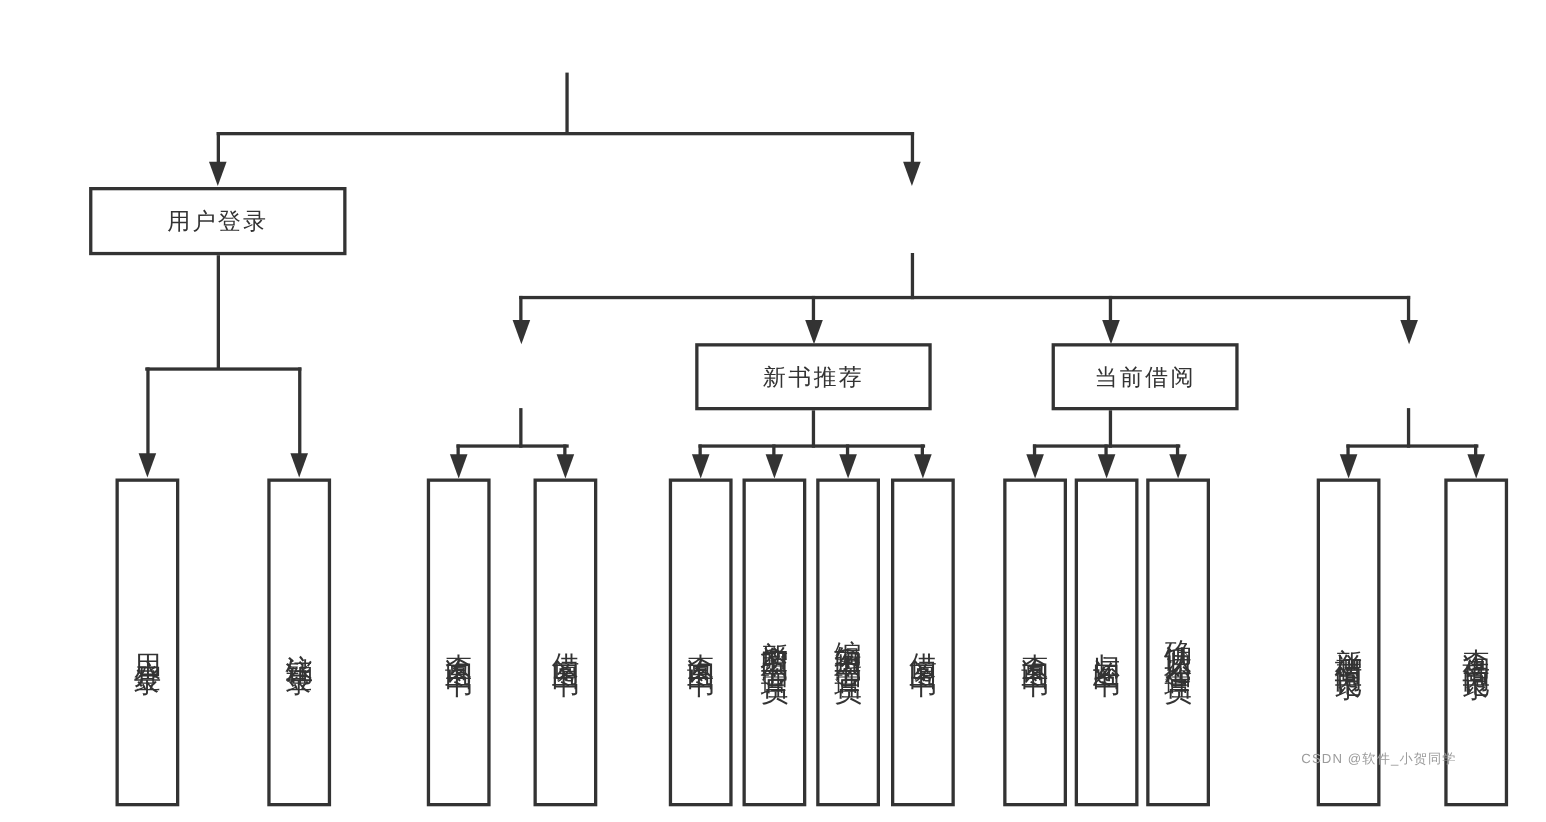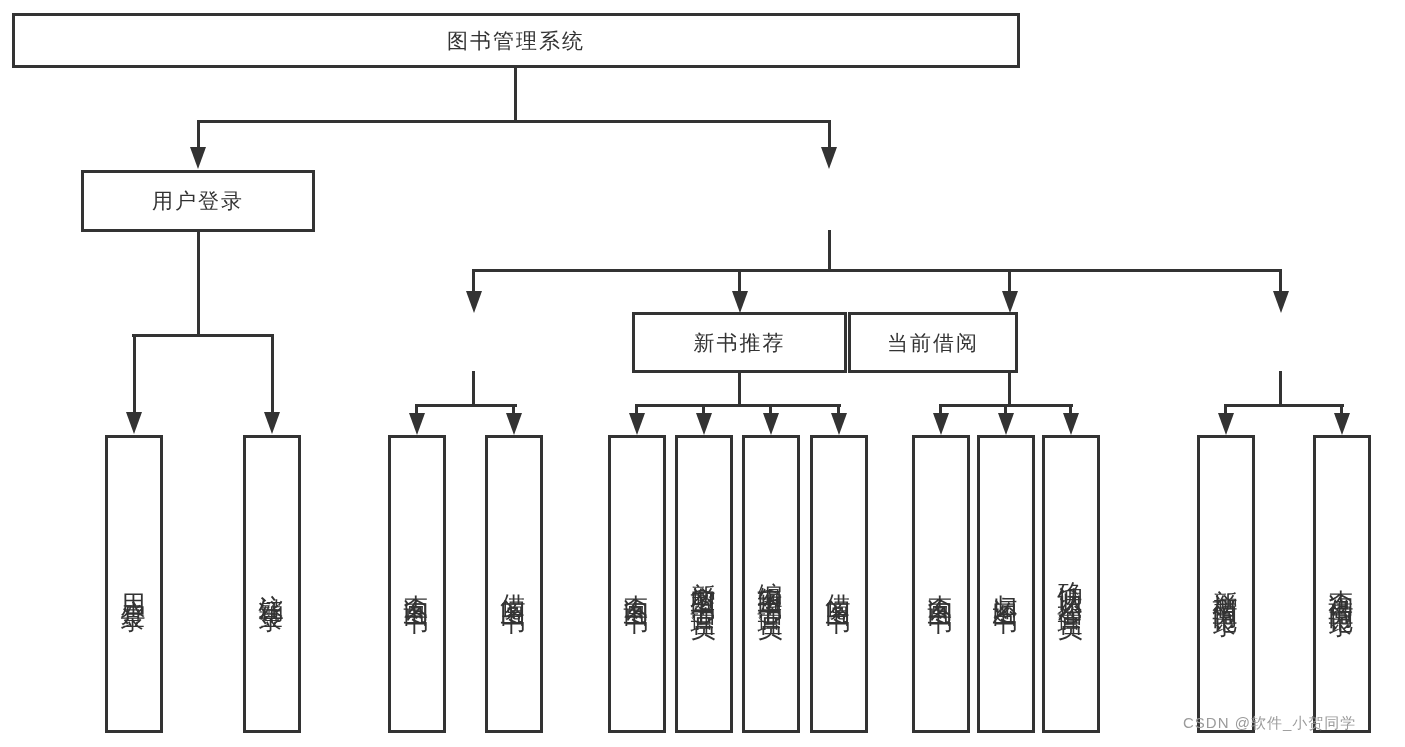--- a/index.html
+++ b/index.html
@@ -19,21 +19,21 @@
     display:flex;align-items:center;justify-content:center;
     writing-mode:vertical-rl;text-orientation:mixed;
     font-size:25px;letter-spacing:5px;color:var(--text,#333);
   }
   .vl{position:absolute;width:3px;background:var(--line,#333);}
   .hl{position:absolute;height:3px;background:var(--line,#333);}
   .ah{position:absolute;width:0;height:0;
       border-left:8px solid transparent;border-right:8px solid transparent;
       border-top:22px solid var(--line,#333);}
   .watermark{
-    position:absolute;left:1183px;top:714px;font-size:15px;
+    position:absolute;left:1183px;top:682px;font-size:12px;
     color:var(--wm,#9b9b9b);letter-spacing:1px;white-space:nowrap;
   }
 </style>
 </head>
 <body>
 
 <div id="canvas">
 
   <div class="vl" style="left:514px;top:66px;height:56px"></div>
   <div class="hl" style="left:197px;top:120px;width:634px"></div>
@@ -85,35 +85,32 @@
   <div class="ah" style="left:933px;top:413px"></div>
   <div class="vl" style="left:1004px;top:404px;height:12px"></div>
   <div class="ah" style="left:998px;top:413px"></div>
   <div class="vl" style="left:1069px;top:404px;height:12px"></div>
   <div class="ah" style="left:1063px;top:413px"></div>
   <div class="vl" style="left:1224px;top:404px;height:12px"></div>
   <div class="ah" style="left:1218px;top:413px"></div>
   <div class="vl" style="left:1340px;top:404px;height:12px"></div>
   <div class="ah" style="left:1334px;top:413px"></div>
 
-  <div class="hbox" style="left:12px;top:13px;width:1008px;height:55px">
-      <span>图书管理系统</span>
-    </div>
 
   <div class="hbox" style="left:81px;top:170px;width:234px;height:62px">
       <span>用户登录</span>
     </div>
 
 
 
   <div class="hbox" style="left:632px;top:312px;width:215px;height:61px">
       <span>新书推荐</span>
     </div>
 
-  <div class="hbox" style="left:848px;top:312px;width:170px;height:61px">
+  <div class="hbox" style="left:956px;top:312px;width:170px;height:61px">
       <span>当前借阅</span>
     </div>
 
 
   <div class="vbox" style="left:105px">
       <span>用户登录</span>
     </div>
   <div class="vbox" style="left:243px">
       <span>注销登录</span>
     </div>

